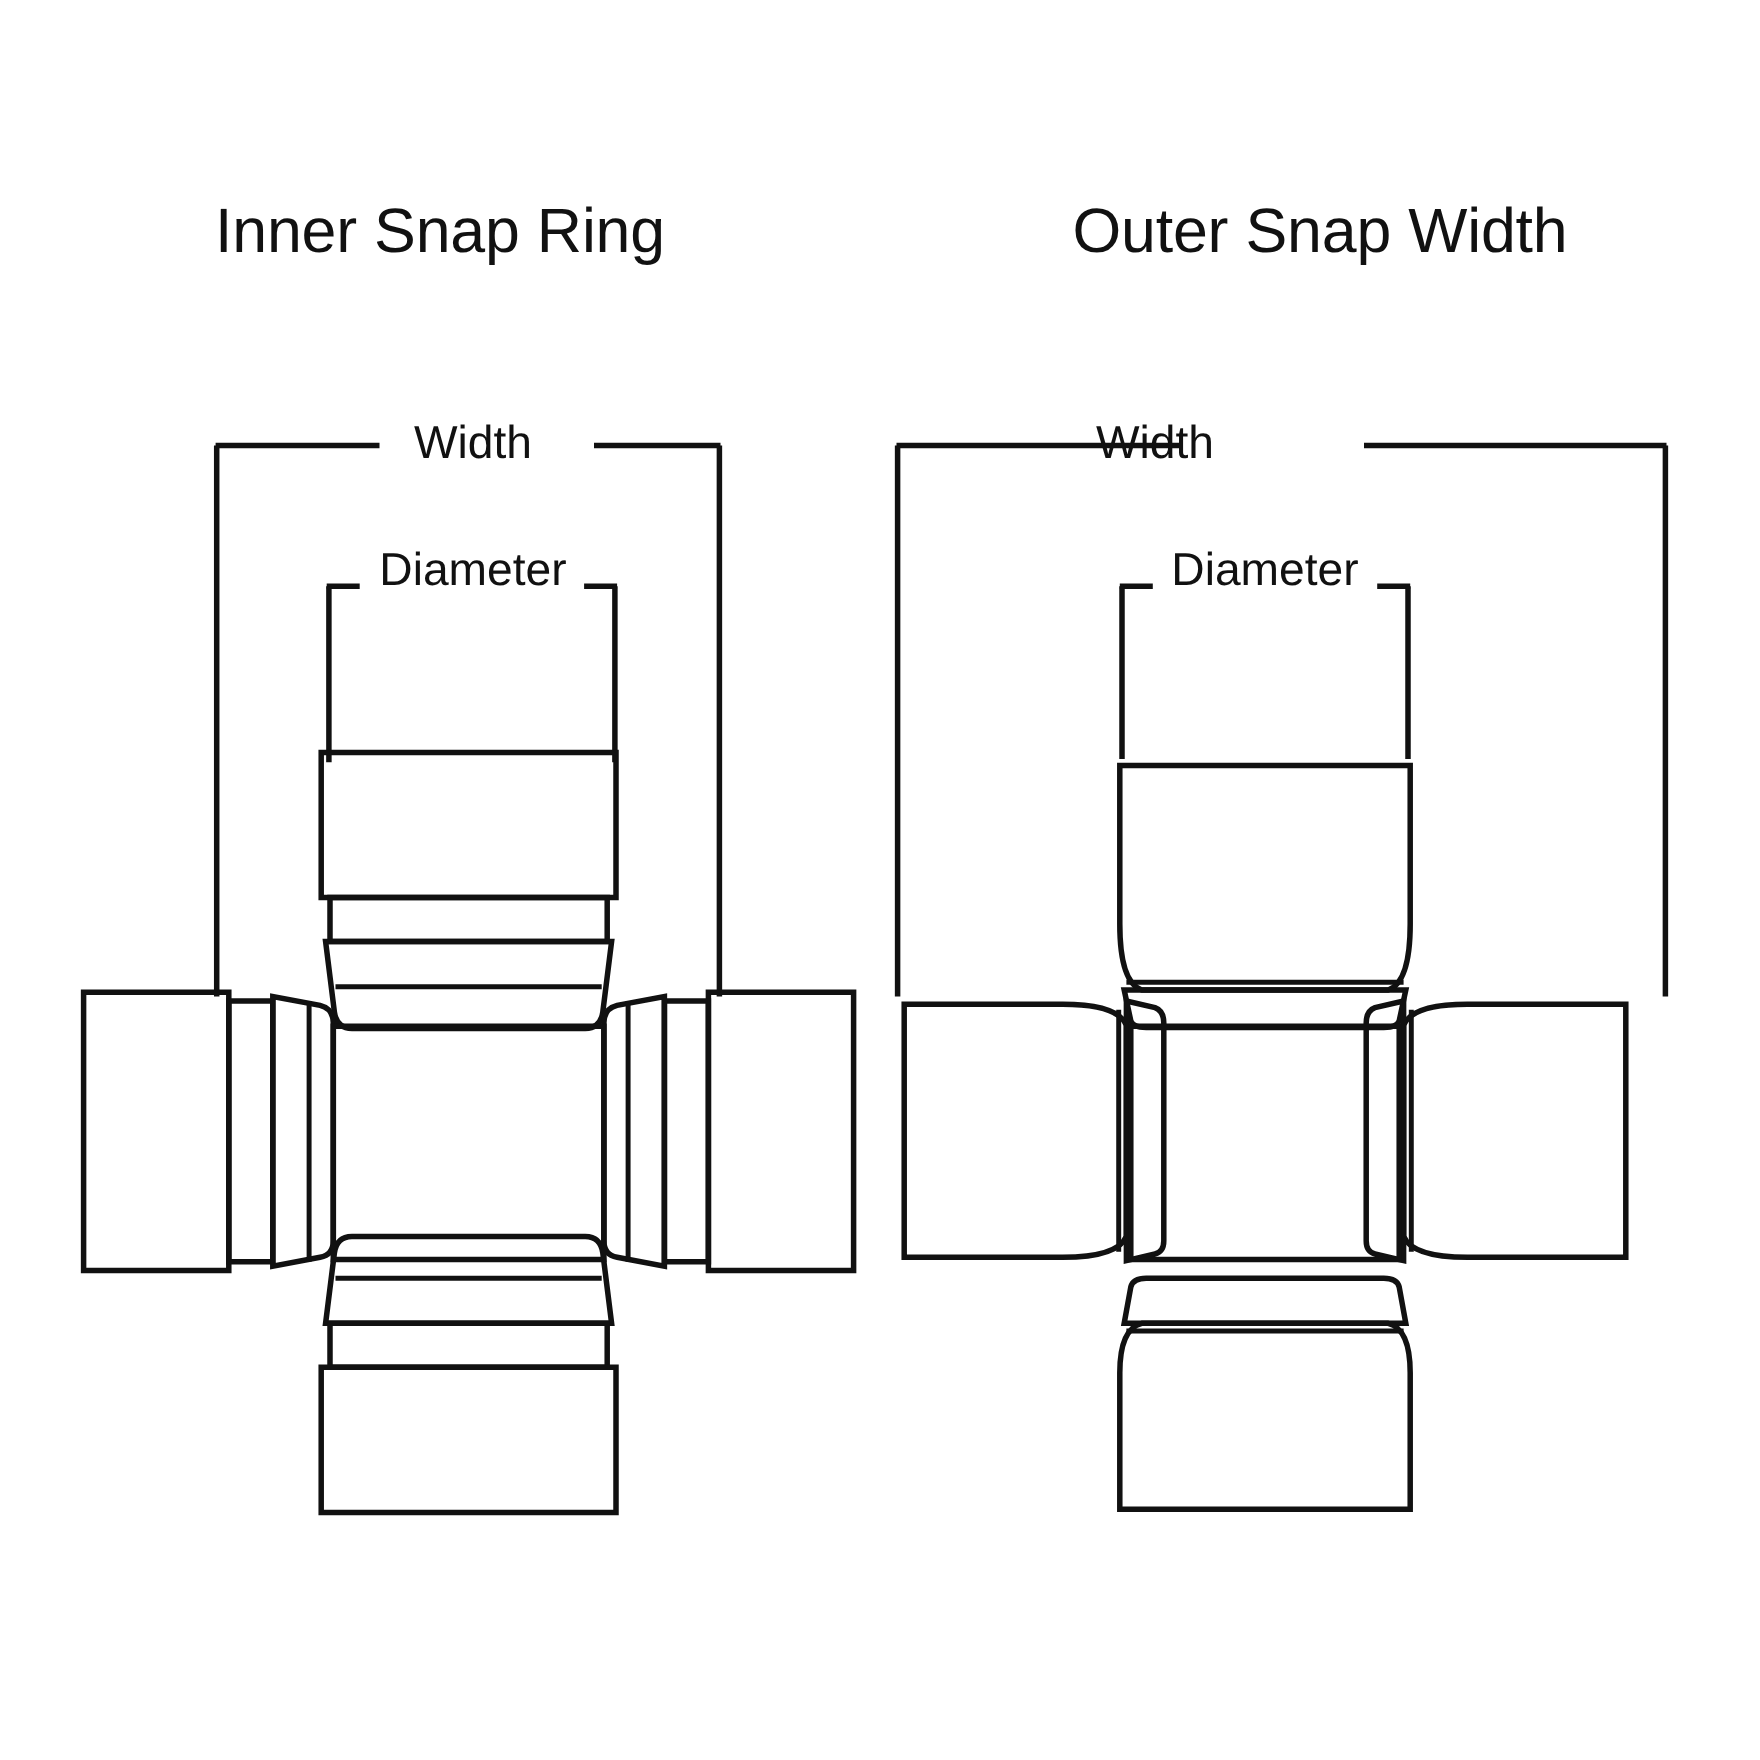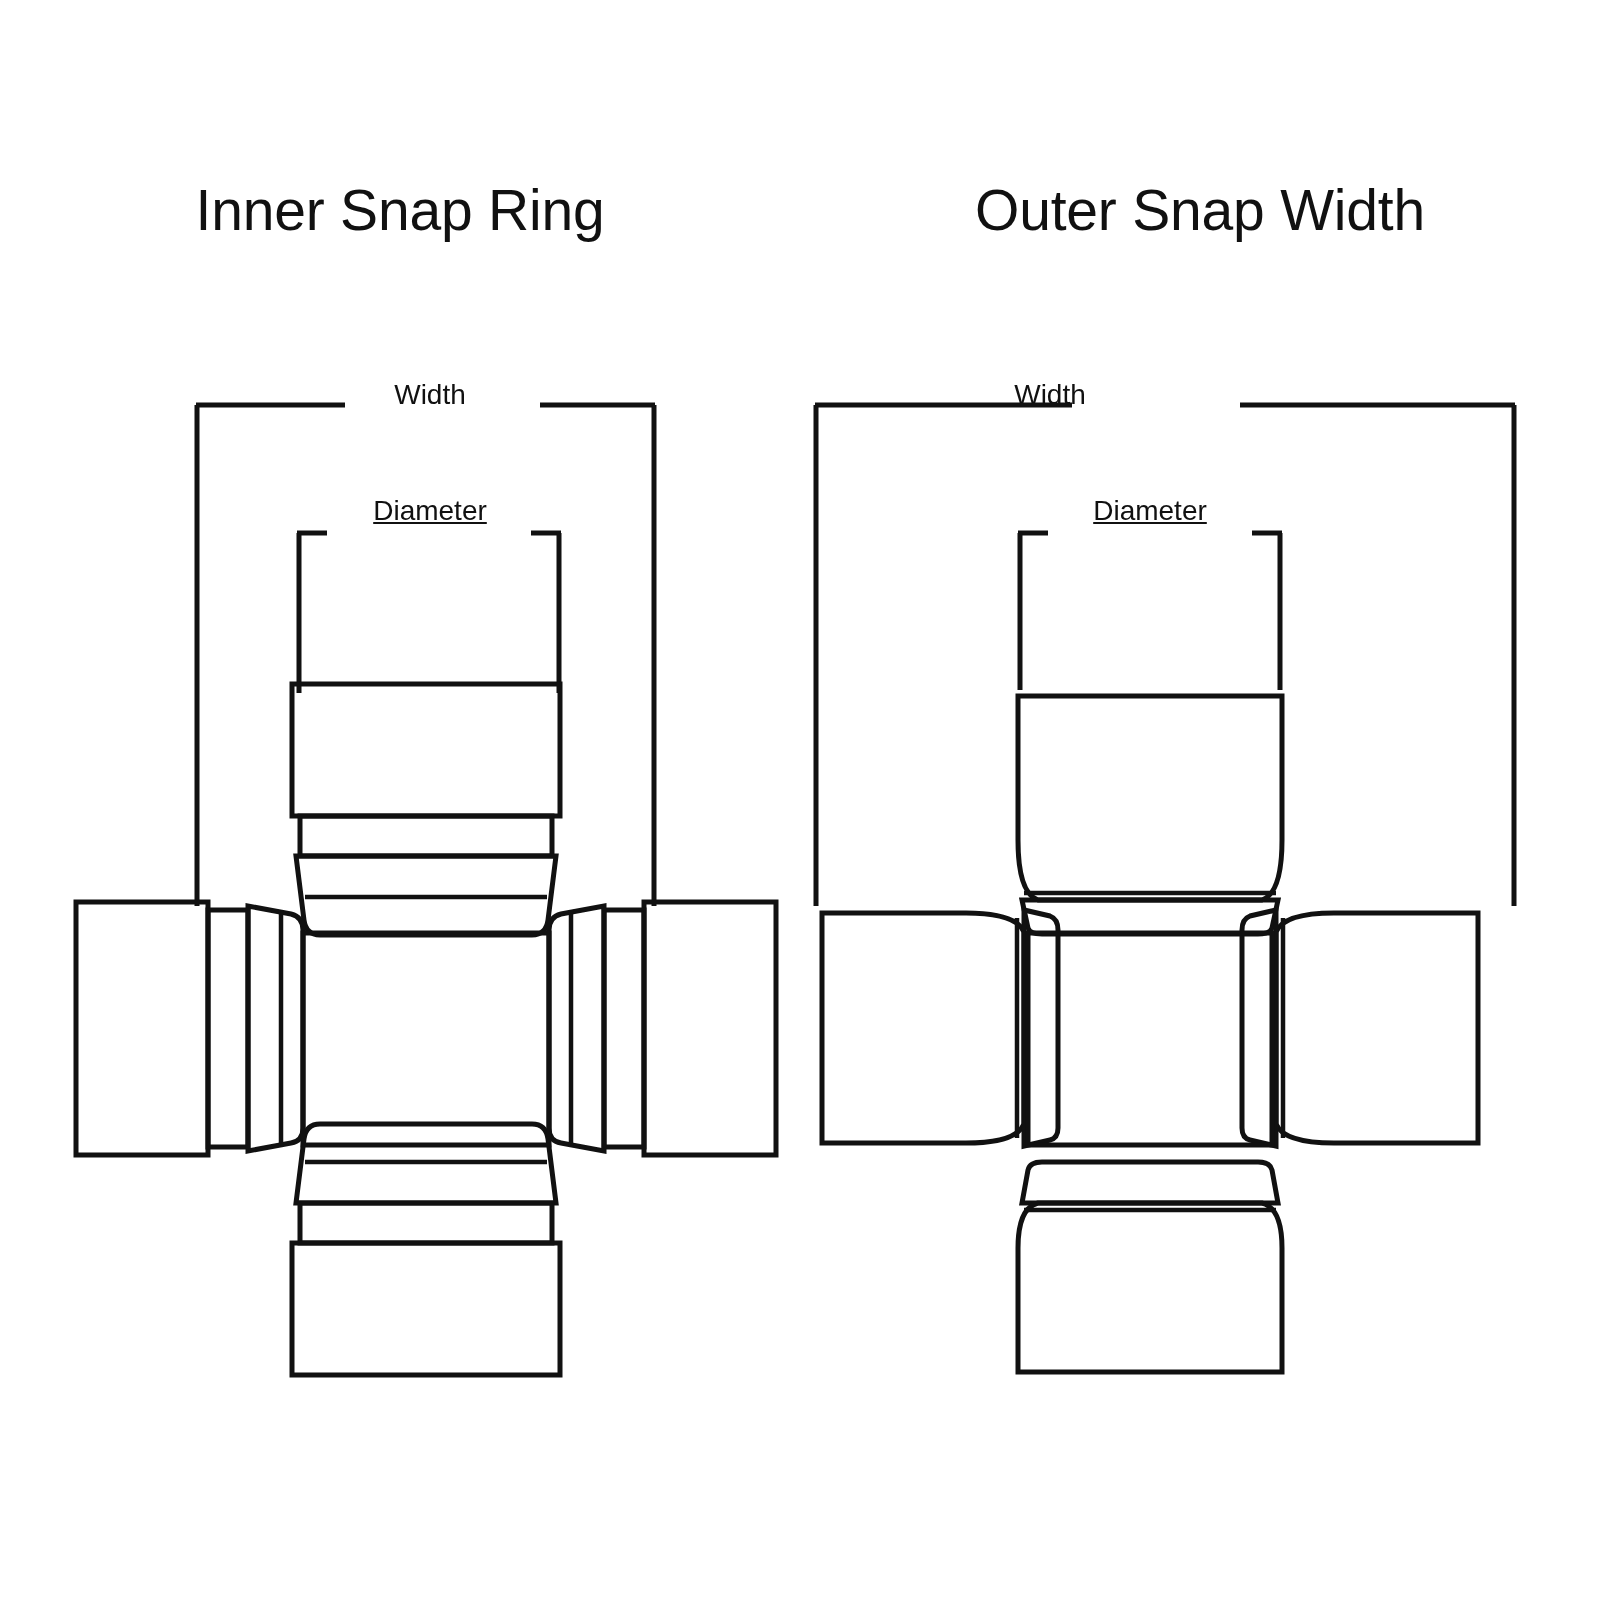--- a/index.html
+++ b/index.html
@@ -37,29 +37,29 @@
     font-size: 57px;
     font-weight: 400;
     letter-spacing: -0.2px;
     line-height: 1;
     color: #111111;
     white-space: nowrap;
   }
 
   .dim-label {
     position: absolute;
-    font-size: 28px;
+    font-size: 42px;
     font-weight: 400;
     line-height: 1;
     color: #111111;
     white-space: nowrap;
     text-align: center;
   }
   .width-label  { top: 381px; }
-  .diam-label   { top: 497px; text-decoration: underline; }
+  .diam-label   { top: 497px; }
 
   #lbl-w-inner { left: 280px; width: 300px; }
   #lbl-d-inner { left: 280px; width: 300px; }
   #lbl-w-outer { left: 1050px; width: 300px; transform: translateX(-150px); }
   #lbl-d-outer { left: 1000px; width: 300px; }
 
   svg.art {
     position: absolute;
     top: 0;
     left: 0;

